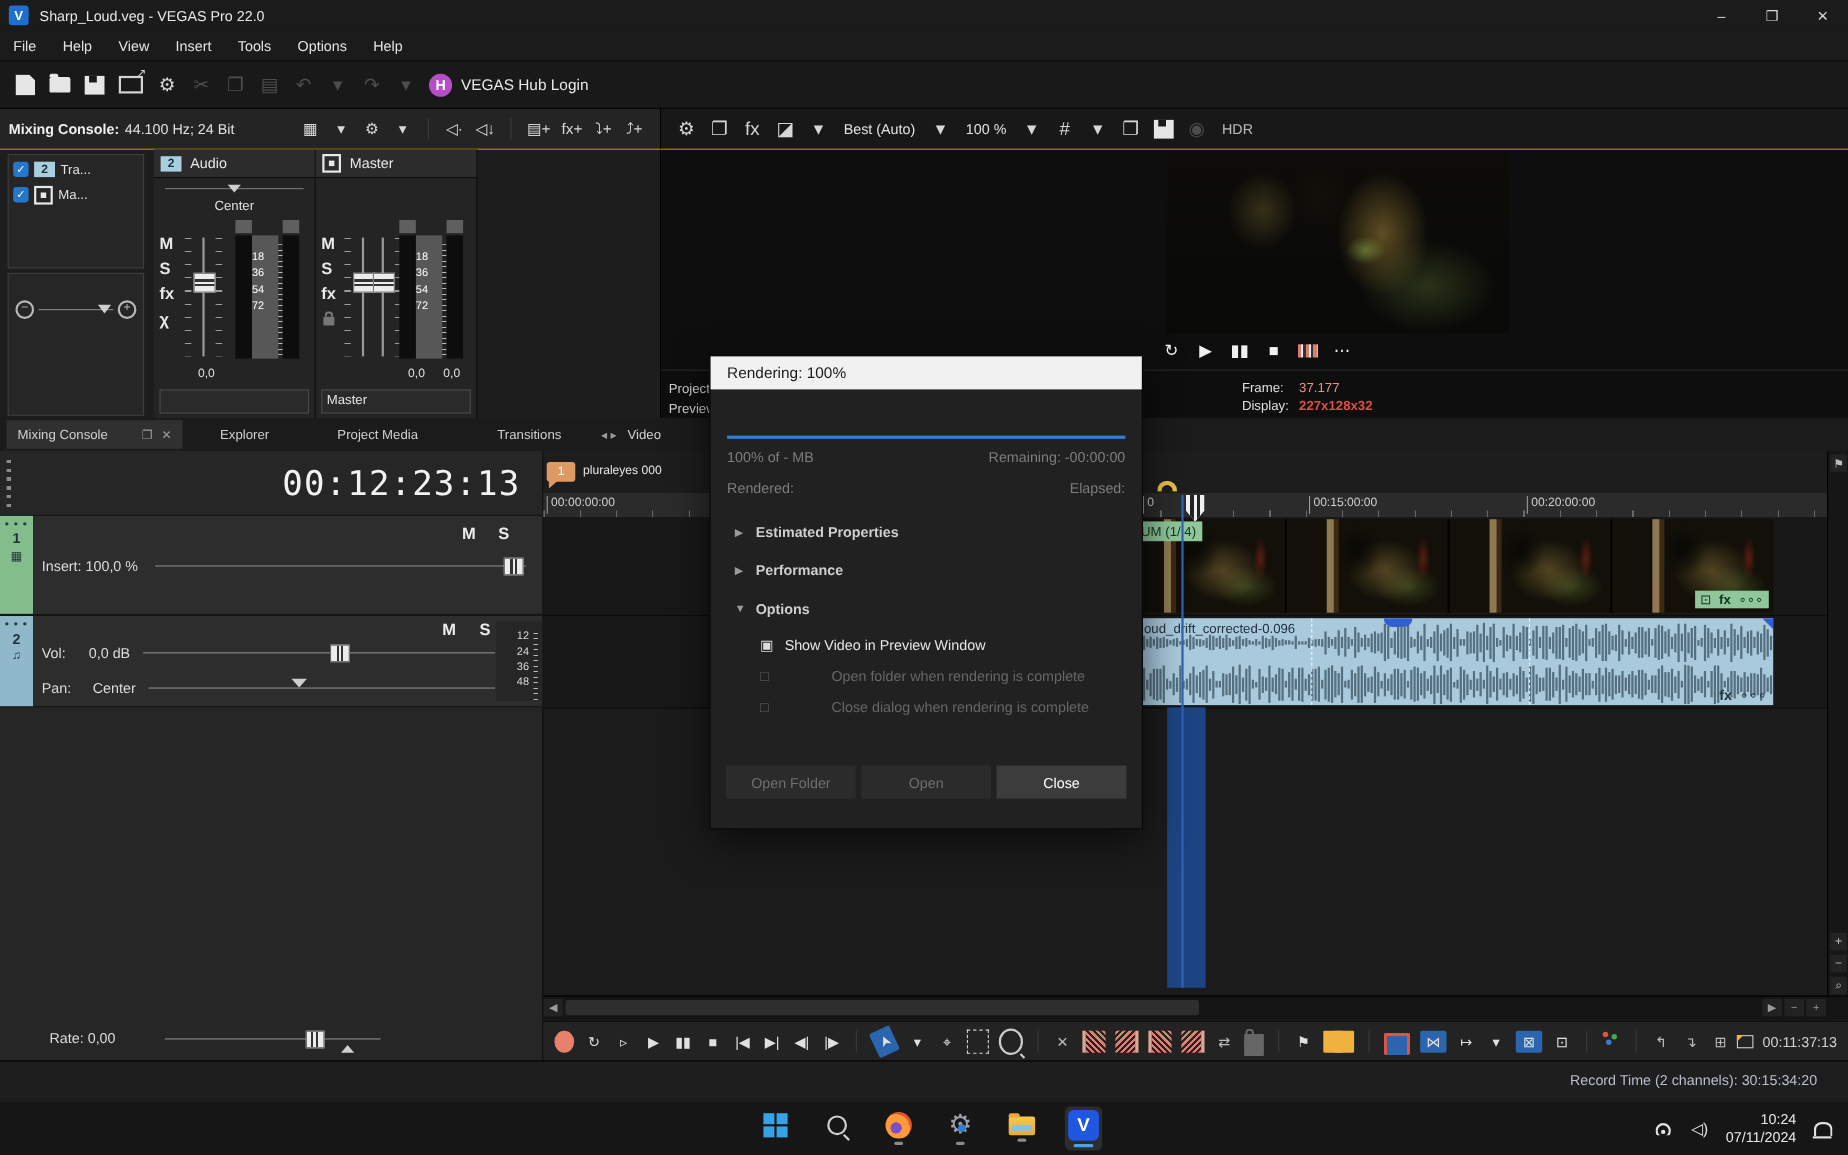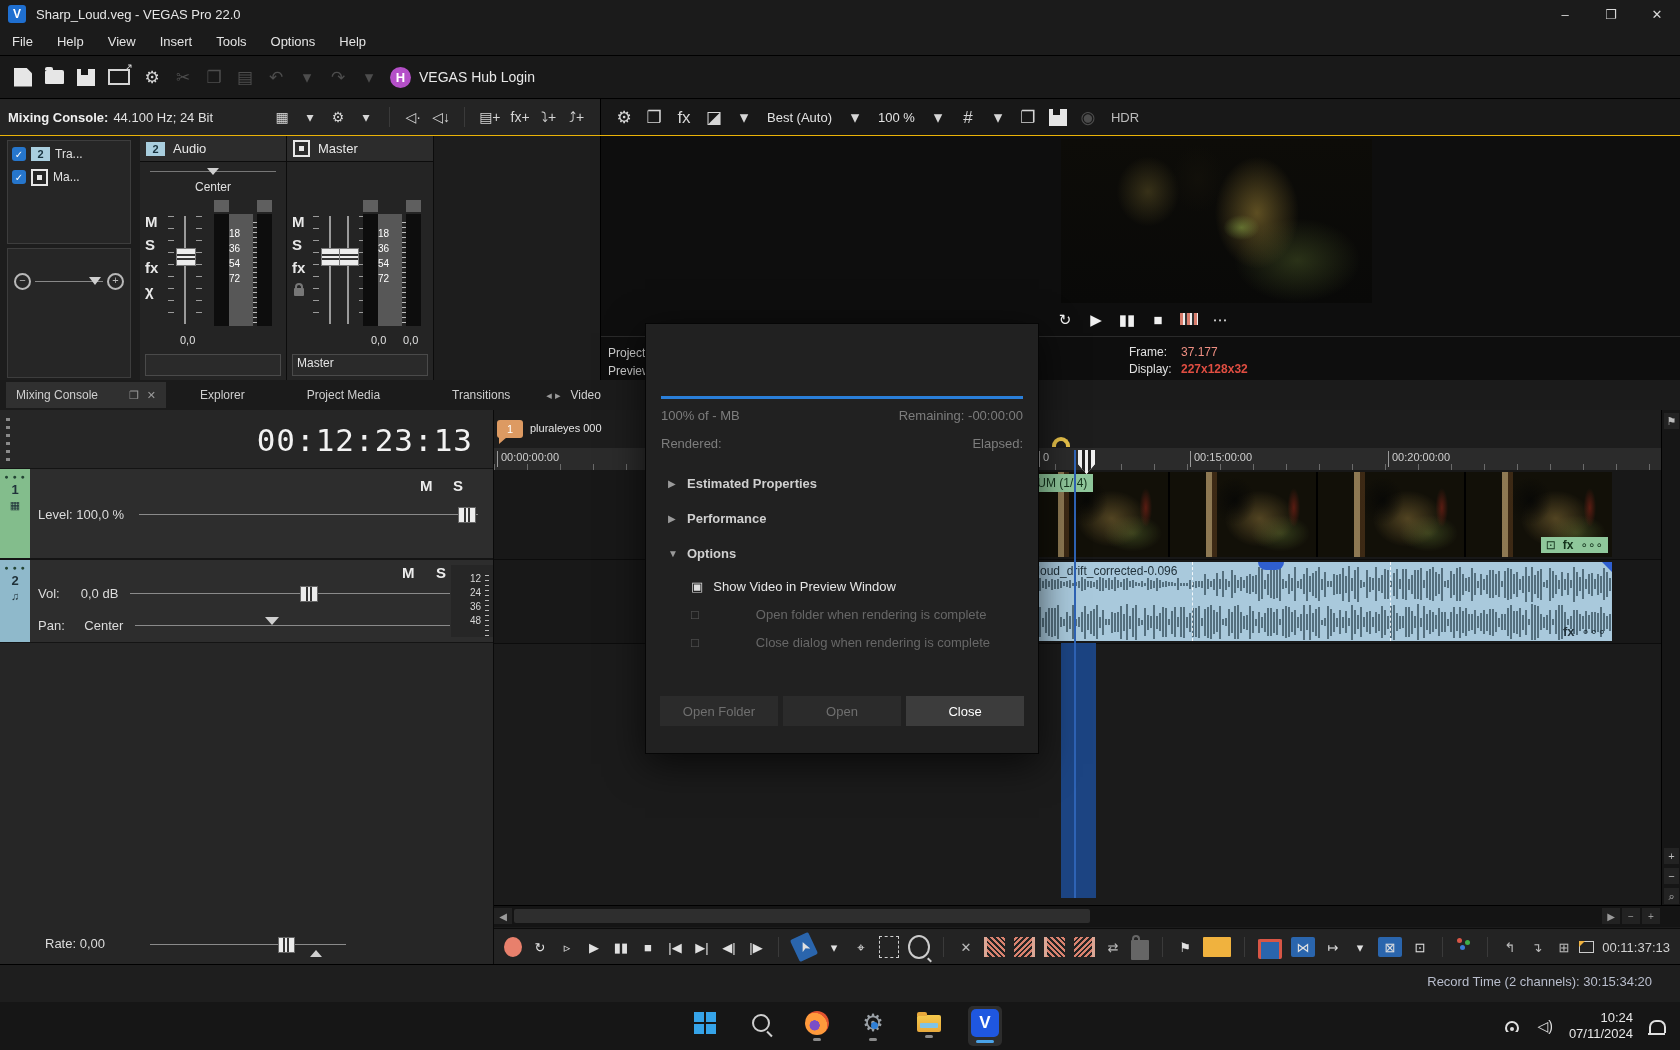--- a/index.html
+++ b/index.html
@@ -485,21 +485,21 @@
 
       <div class="trkhead" style="top:58px;height:91px;">
         <div class="trkstrip" style="background:#83bd8c;">
           <span class="trkdots">● ● ●</span>
           <span class="trknum">1</span>
           <span class="trkico">▦</span>
         </div>
         <span class="ms" style="left:420px;">M</span>
         <span class="ms" style="left:453px;">S</span>
         <div class="slrow" style="top:38px;width:440px;">
-          <span>Level:</span>&nbsp;
+          <span>Insert:</span>&nbsp;
           <span class="slval">100,0 %</span>
           <span class="sline" style="flex:1;margin-left:8px;">
               <span class="shandle" style="right:2px;"></span>
             </span>
         </div>
       </div>
 
       <div class="trkhead" style="top:149px;height:84px;">
         <div class="trkstrip" style="background:#8fb9cb;">
           <span class="trkdots">● ● ●</span>
@@ -1102,20 +1102,21 @@
       <span class="spkico">◁)</span>
       <div class="traytime">
         <div>10:24</div>
         <div>07/11/2024</div>
       </div>
       <span class="bellico"></span>
     </div>
   </div>
 
   <div class="dialog">
+    <div class="dtitle">Rendering: 100%</div>
     <div class="dprog"></div>
     <div class="dline1">
       <span>100% of - MB</span>
       <span>Remaining: -00:00:00</span>
     </div>
     <div class="dline2">
       <span>Rendered:</span>
       <span>Elapsed:</span>
     </div>
     <div id="dsections">

